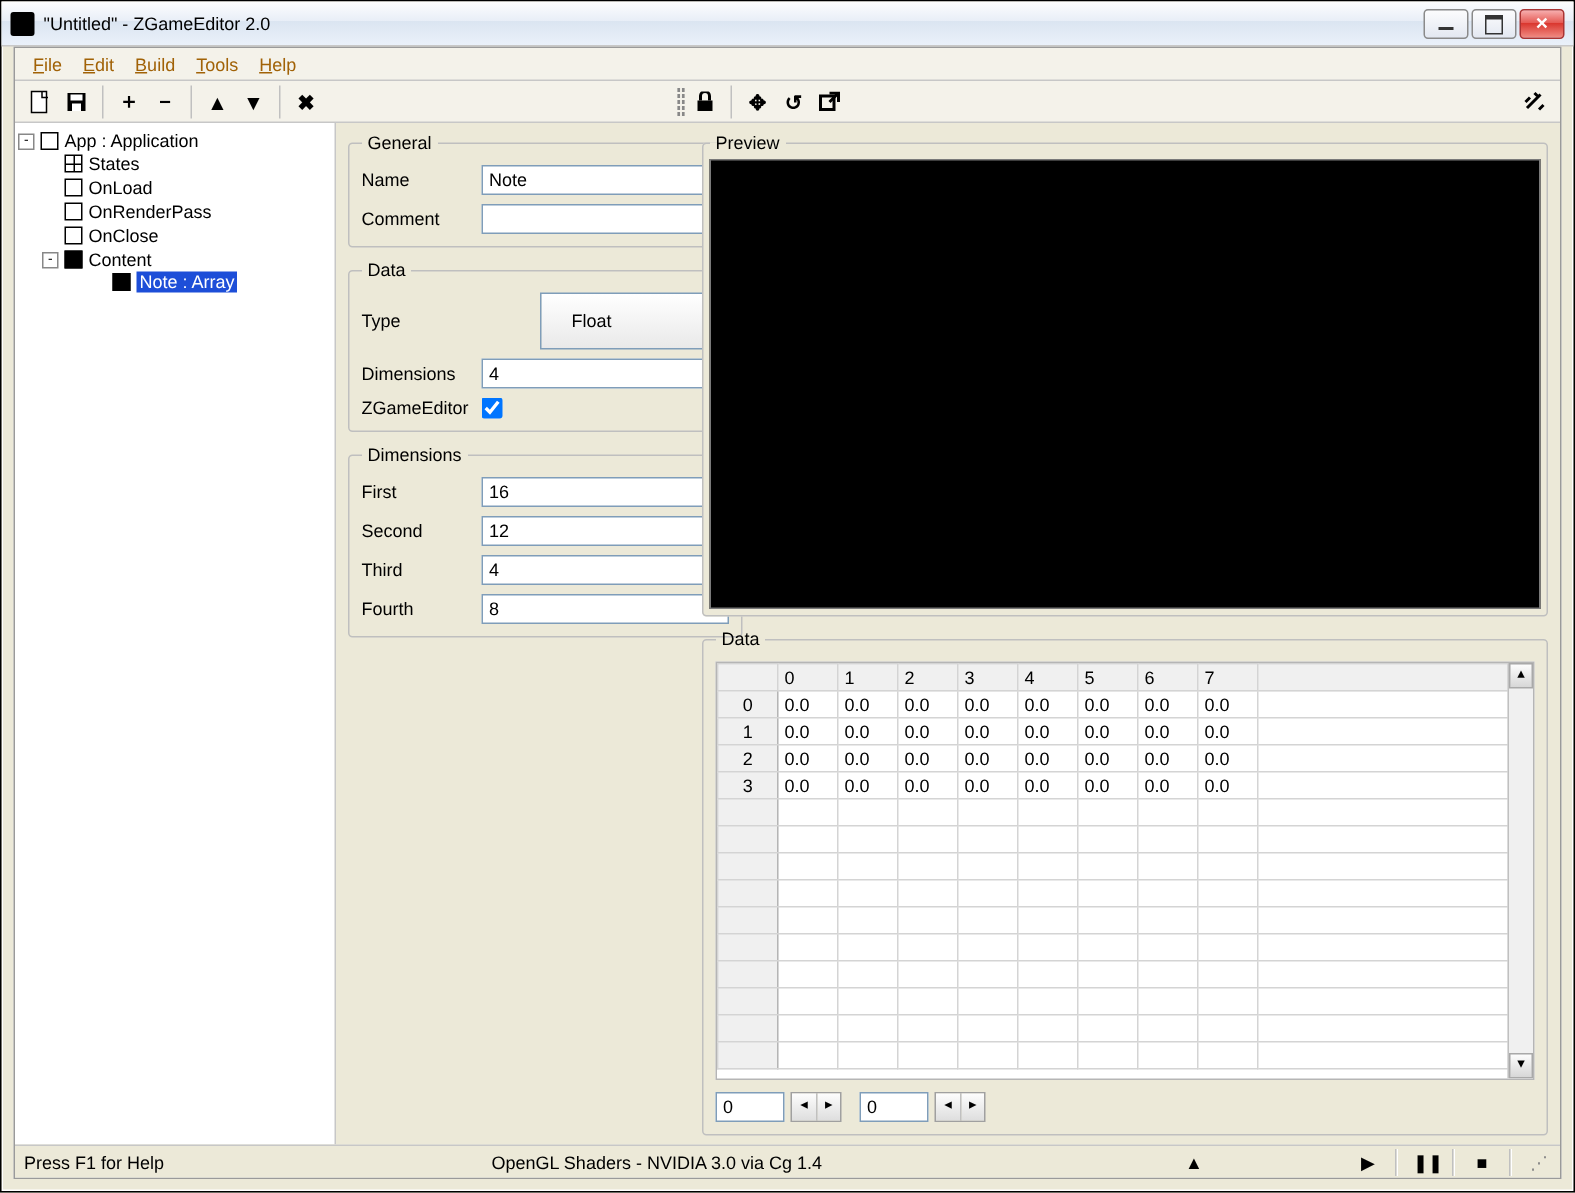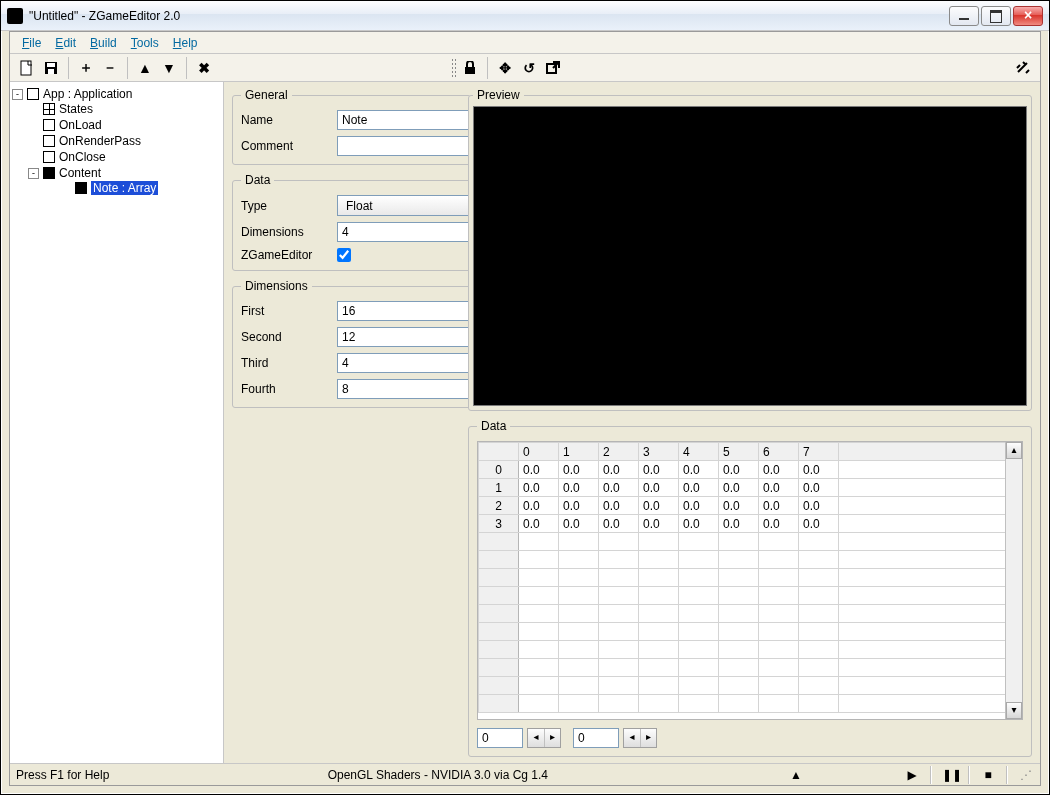--- a/index.html
+++ b/index.html
@@ -18,21 +18,21 @@
 .winbtn.close { background: linear-gradient(#f7aeae,#e55b55 45%,#d9342c 46%,#f08b83);
   border-color: #a33; color: #fff; font-weight: bold; font-size:14px;}
 .winbtn.min::after{content:"";display:block;width:10px;height:2px;background:#333;margin:11px auto 0;}
 .winbtn.max::after{content:"";display:block;width:10px;height:9px;border:1px solid #333;border-top-width:3px;margin:3px auto 0;}
 
 
 .client { position:absolute; left:8px; right:8px; top:30px; bottom:8px;
   background:#fff; border:1px solid #9a9a9a; box-shadow:inset 0 0 0 1px #fff; display:flex; flex-direction:column;}
 .menubar { height:22px; background:#f4f2ea; display:flex; align-items:center; padding:0 6px; gap:2px;
   border-bottom:1px solid #c7c7c7; }
-.menubar span { padding:2px 6px; color:#0369a1; }
+.menubar span { padding:2px 6px; color:#a16207; }
 .menubar span u{text-decoration:underline;}
 .toolbar { height:28px; background:#f4f2ea; border-bottom:1px solid #c7c7c7;
   display:flex; align-items:center; padding:0 6px; gap:2px; position:relative;}
 .tbtn { width:22px; height:22px; display:flex; align-items:center; justify-content:center;
   font-weight:bold; color:#000; font-size:14px; }
 .tsep { width:1px; height:22px; background:#c0c0c0; margin:0 4px; }
 .grip { width:6px; height:20px;
   background: radial-gradient(#888 1px, transparent 1px) 0 0/3px 4px; }
 
 
@@ -54,25 +54,25 @@
 .tree .lvl2{padding-left:32px;}
 .tree .sel{background:#1d4ed8;color:#fff;padding:0 2px;}
 .treeblank{width:11px;height:11px;}
 
 .rightpane{flex:1; background:#ece9d8; display:flex; min-width:0;}
 .propcol{width:236px; padding:6px 8px; display:flex; flex-direction:column; gap:8px;}
 .previewcol{flex:1; padding:6px 8px; display:flex; flex-direction:column; gap:8px; min-width:0;}
 
 fieldset{border:1px solid #bfbfbf; border-radius:3px; padding:8px 8px 8px 8px; background:#ece9d8;}
 legend{padding:0 4px; color:#000;}
-.formrow{display:flex; align-items:center; gap:20px; margin-bottom:6px;}
+.formrow{display:flex; align-items:center; gap:4px; margin-bottom:6px;}
 .formrow:last-child{margin-bottom:0;}
 .formrow label{width:76px; color:#000;}
 .txtin{flex:1; height:20px; border:1px solid #7f9db9; background:#fff; padding:0 4px; font-size:12px;}
-.selin{flex:1;height:21px;border:1px solid #7f9db9;background:linear-gradient(#fff,#e9e9e9);padding:0 4px;}
+.selin{flex:1;height:38px;border:1px solid #7f9db9;background:linear-gradient(#fff,#e9e9e9);padding:0 16px;margin-left:39px;}
 .chk{width:14px;height:14px;}
 
 .previewbox{flex:0 0 auto; height:310px; background:#000; border:1px solid #7a7a7a;}
 fieldset.preview{padding:4px;}
 fieldset.preview .previewbox{height:300px;}
 
 
 .datagrid{flex:1; display:flex; flex-direction:column; min-height:0;}
 .gridwrap{flex:1; border:1px solid #b5b5b5; background:#fff; overflow:hidden; position:relative;}
 .gridtable{border-collapse:collapse; width:100%;}

